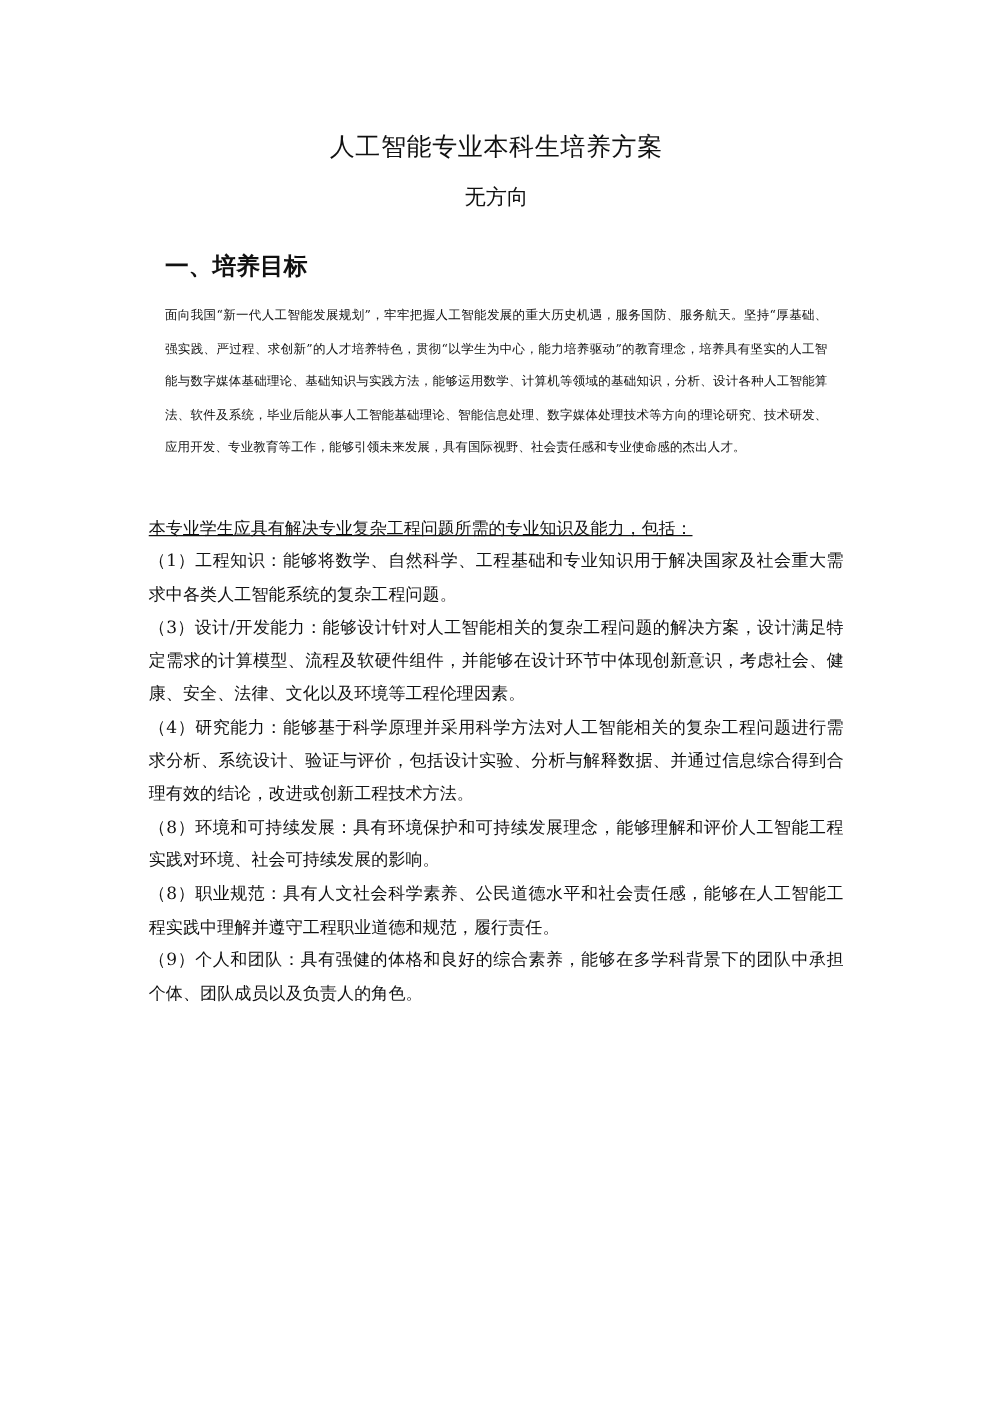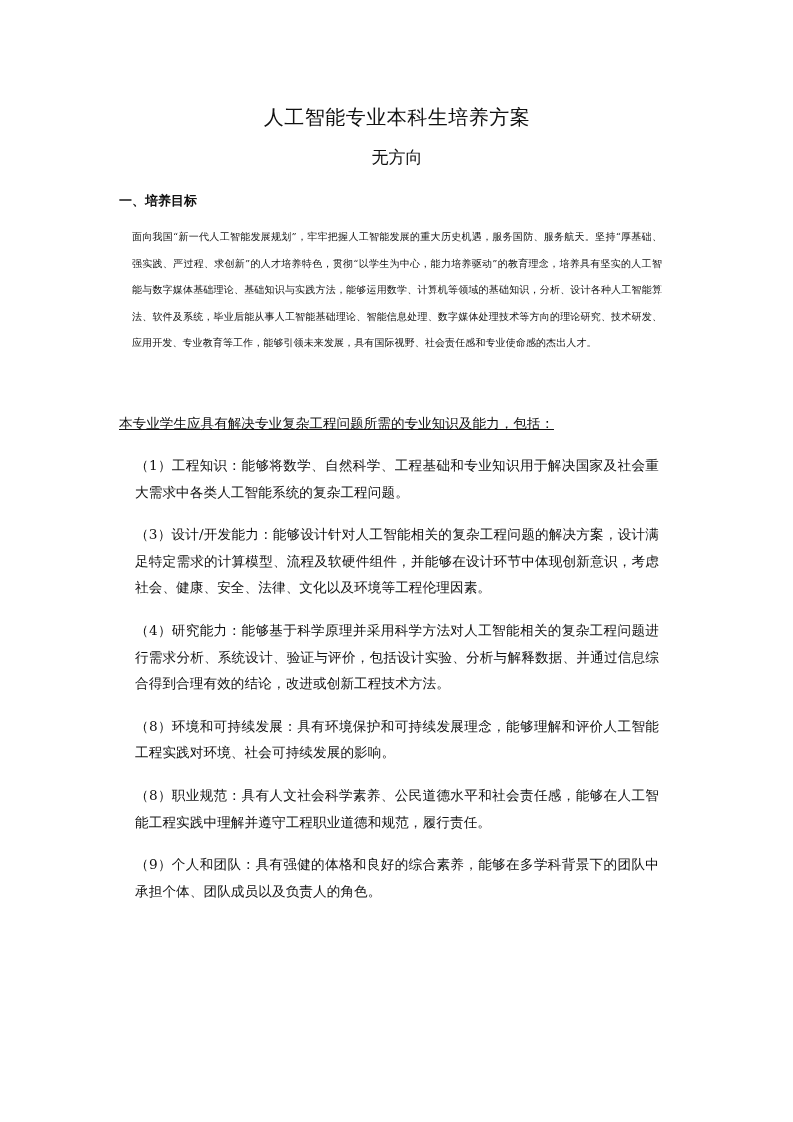--- a/index.html
+++ b/index.html
@@ -3,28 +3,28 @@
 <meta charset="utf-8">
 <style>
   html, body { margin: 0; padding: 0; background: #ffffff; }
   body { width: 793px; height: 1122px; position: relative; overflow: hidden;
          font-family: "DejaVu Serif", "Liberation Serif", serif; color: #111; }
   .page { position: absolute; left: 119px; top: 0; width: 556px; }
   .title { position: absolute; top: 104px; left: 0; width: 556px; text-align: center;
            font-family: "DejaVu Sans", "Liberation Sans", sans-serif; font-size: 20px; letter-spacing: 0.5px; }
   .subtitle { position: absolute; top: 146px; left: 0; width: 556px; text-align: center;
               font-family: "DejaVu Sans", "Liberation Sans", sans-serif; font-size: 17px; }
-  .h1 { font-family: Liberation Sans, sans-serif; font-weight: bold; font-size: 13px;
-        margin: 0; line-height: 26px; }
+  .h1 { font-family: Liberation Mono, monospace; font-weight: bold; font-size: 19px;
+        margin: 13px; line-height: 26px; }
   .para { font-size: 10px; line-height: 26.6px; margin: 13px; text-align: justify; letter-spacing: 0.1px; }
   #sec1 { position: absolute; top: 188px; left: 0; width: 556px; }
   #sec1 .para { margin-top: 10px; }
   #sec2 { position: absolute; top: 410px; left: 0; width: 556px; }
   .lead { font-size: 13.6px; line-height: 26px; margin: 0; text-decoration: underline; }
-  .item { font-size: 13.6px; line-height: 26.6px; margin: 16px; text-align: justify; letter-spacing: 0.1px; }
+  .item { font-size: 13.6px; line-height: 26.6px; margin: 0; text-align: justify; letter-spacing: 0.1px; }
 </style>
 </head>
 <body>
 
 <div class="page">
   <div class="title">人工智能专业本科生培养方案</div>
   <div class="subtitle">无方向</div>
 
   <div id="sec1">
     <h2 class="h1">一、培养目标</h2>

